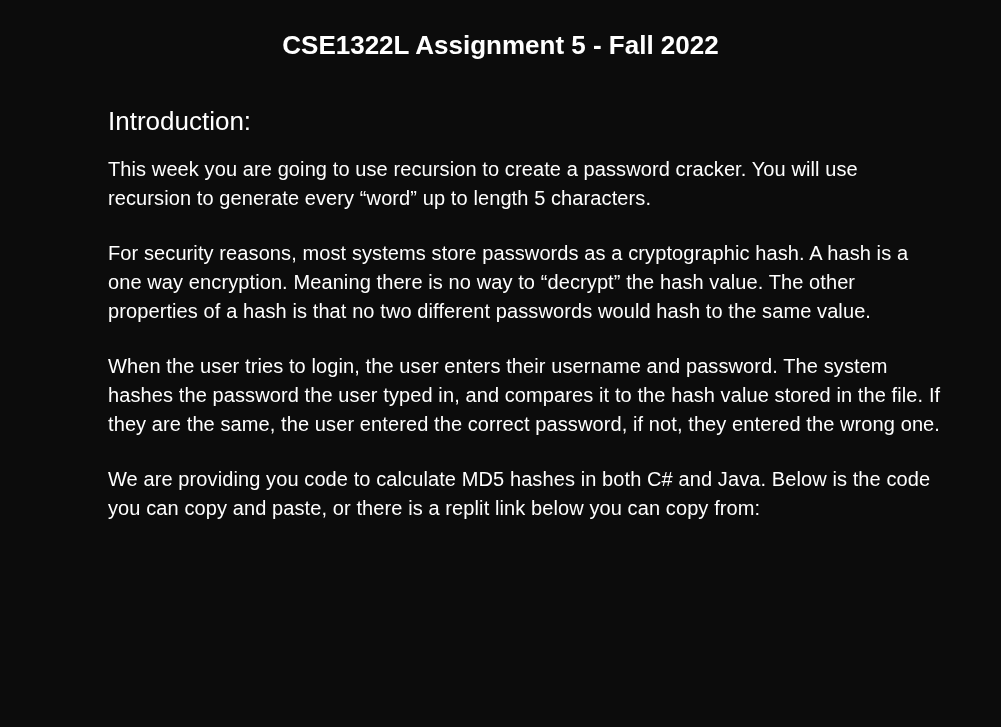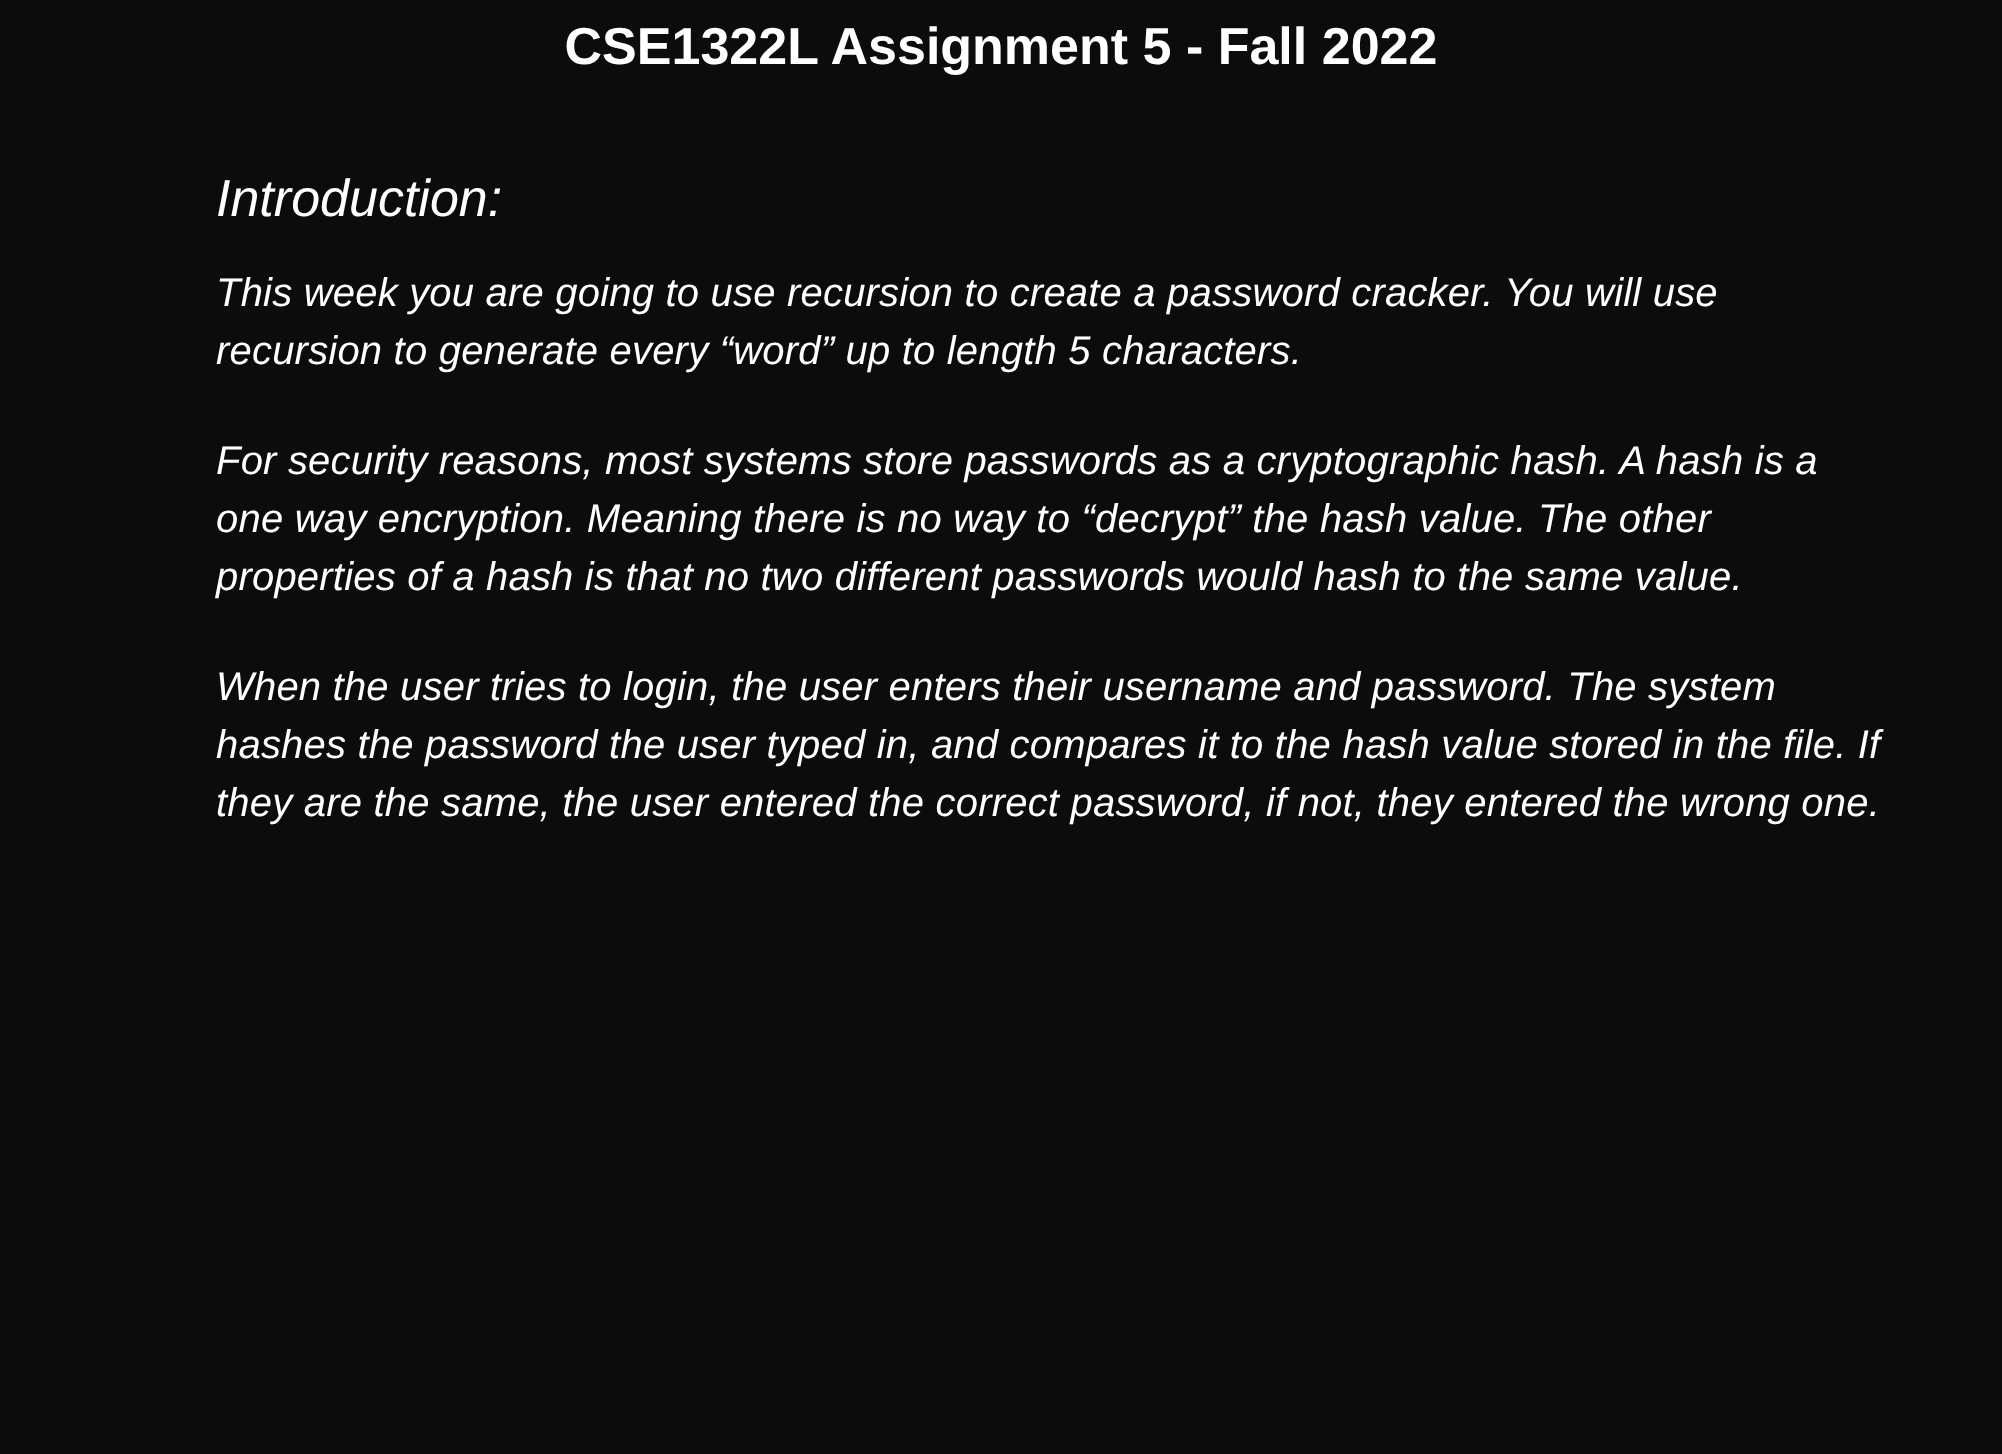--- a/index.html
+++ b/index.html
@@ -11,32 +11,31 @@
       width: 1001px;
       height: 727px;
       background: #0c0c0c;
       color: #ffffff;
       font-family: Arial, Helvetica, sans-serif;
       overflow: hidden;
     }
     .page {
       width: 100%;
       height: 100%;
-      padding-top: 8px;
+      padding-top: 30px;
     }
     .title {
       text-align: center;
       font-size: 26px;
       font-weight: bold;
       margin-bottom: 45px;
     }
     .content {
       padding-left: 108px;
       padding-right: 60px;
-      font-style: italic;
     }
     .section-heading {
       font-size: 26px;
       font-weight: 400;
       margin-bottom: 18px;
     }
     .para {
       font-size: 20px;
       line-height: 1.45;
       margin-bottom: 26px;
@@ -47,14 +46,15 @@
 </head>
 <body>
 
 <div class="page">
   <h1 class="title">CSE1322L Assignment 5 - Fall 2022</h1>
   <div class="content">
     <h2 class="section-heading">Introduction:</h2>
     <p class="para">This week you are going to use recursion to create a password cracker.  You will use recursion to generate every “word” up to length 5 characters.</p>
     <p class="para">For security reasons, most systems store passwords as a cryptographic hash.  A hash is a one way encryption.  Meaning there is no way to “decrypt” the hash value.  The other properties of a hash is that no two different passwords would hash to the same value.</p>
     <p class="para">When the user tries to login, the user enters their username and password.  The system hashes the password the user typed in, and compares it to the hash value stored in the file.  If they are the same, the user entered the correct password, if not, they entered the wrong one.</p>
+    <p class="para">We are providing you code to calculate MD5 hashes in both C# and Java.  Below is the code you can copy and paste, or there is a replit link below you can copy from:</p>
   </div>
 </div>
 
 </body></html>

